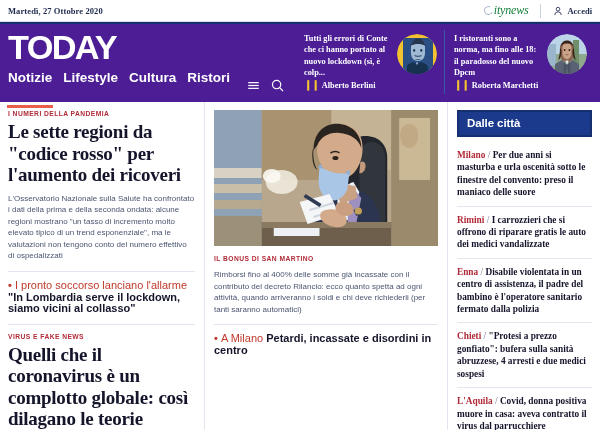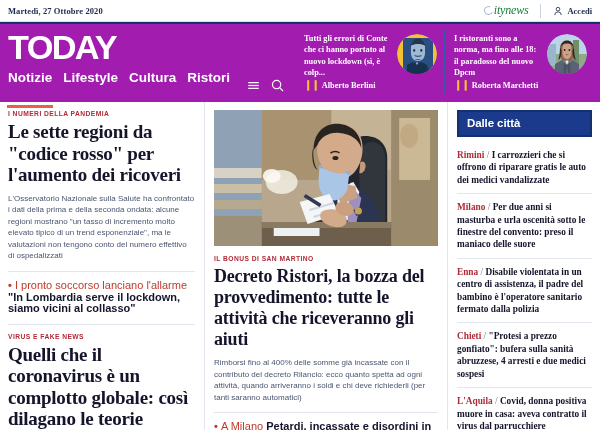--- a/index.html
+++ b/index.html
@@ -56,21 +56,21 @@
     padding-left:12px;
     font-size:8.5px;
     font-weight:bold;
     color:#1d2a4d;
     font-family:"Liberation Serif", serif;
   }
   .user-icon { width:10px; height:10px; display:block; }
 
   
   .header {
-    background:#a21caf;
+    background:#4c1d95;
     height:80px;
     display:flex;
     position:relative;
     border-top:2px solid #16306f;
   }
   .brand-col {
     width:295px;
     padding:5px 8px 0 8px;
     display:flex;
     flex-direction:column;
@@ -455,31 +455,30 @@
         <circle cx="145" cy="101" r="3.6" fill="#c2a05a"></circle>
 
         <path d="M92 84l16 10-2 3-16-10z" fill="#2f3b55"></path>
 
         <ellipse cx="68" cy="72" rx="16" ry="12" fill="#f2efe4" opacity=".85"></ellipse>
         <ellipse cx="58" cy="66" rx="9" ry="7" fill="#fbfaf3" opacity=".9"></ellipse>
       </svg>
     </div>
     <div>
       <div class="kicker">IL BONUS DI SAN MARTINO</div>
-      <div class="headline-md">Decreto Ristori, la bozza del provvedimento: tutte le attività che riceveranno gli aiuti</div>
       <div class="summary">Rimborsi fino al 400% delle somme già incassate con il contributo del decreto Rilancio: ecco quanto spetta ad ogni attività, quando arriveranno i soldi e chi deve richiederli (per tanti saranno automatici)</div>
     </div>
     <div class="divider"></div>
     <a class="bullet-link"><span class="dot">• </span><span class="red">A Milano</span><span> Petardi, incassate e disordini in centro</span></a>
 
   </div>
 
   <div class="col-right">
     <div class="section-box">
       <div class="section-title">Dalle città</div>
     </div>
+    <div class="city-item"><span class="city-name">Milano</span><span class="city-sep"> / </span><span>Per due anni si masturba e urla oscenità sotto le finestre del convento: preso il maniaco delle suore</span></div>
     <div class="city-item"><span class="city-name">Rimini</span><span class="city-sep"> / </span><span>I carrozzieri che si offrono di riparare gratis le auto dei medici vandalizzate</span></div>
-    <div class="city-item"><span class="city-name">Milano</span><span class="city-sep"> / </span><span>Per due anni si masturba e urla oscenità sotto le finestre del convento: preso il maniaco delle suore</span></div>
     <div class="city-item"><span class="city-name">Enna</span><span class="city-sep"> / </span><span>Disabile violentata in un centro di assistenza, il padre del bambino è l'operatore sanitario fermato dalla polizia</span></div>
     <div class="city-item"><span class="city-name">Chieti</span><span class="city-sep"> / </span><span>"Protesi a prezzo gonfiato": bufera sulla sanità abruzzese, 4 arresti e due medici sospesi</span></div>
     <div class="city-item"><span class="city-name">L'Aquila</span><span class="city-sep"> / </span><span>Covid, donna positiva muore in casa: aveva contratto il virus dal parrucchiere</span></div>
   </div>
 </div>
 
 </body></html>

